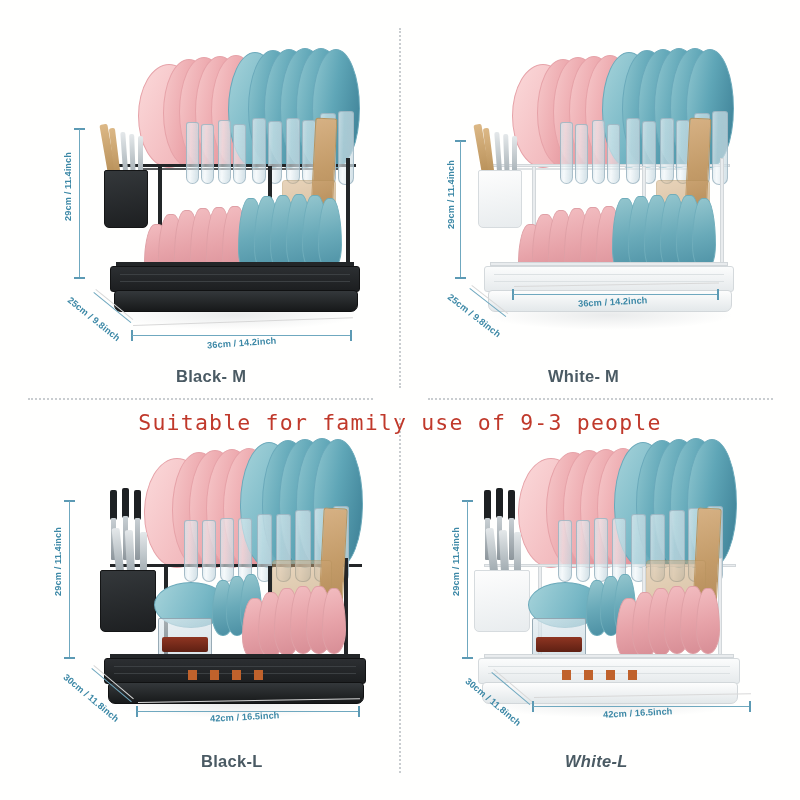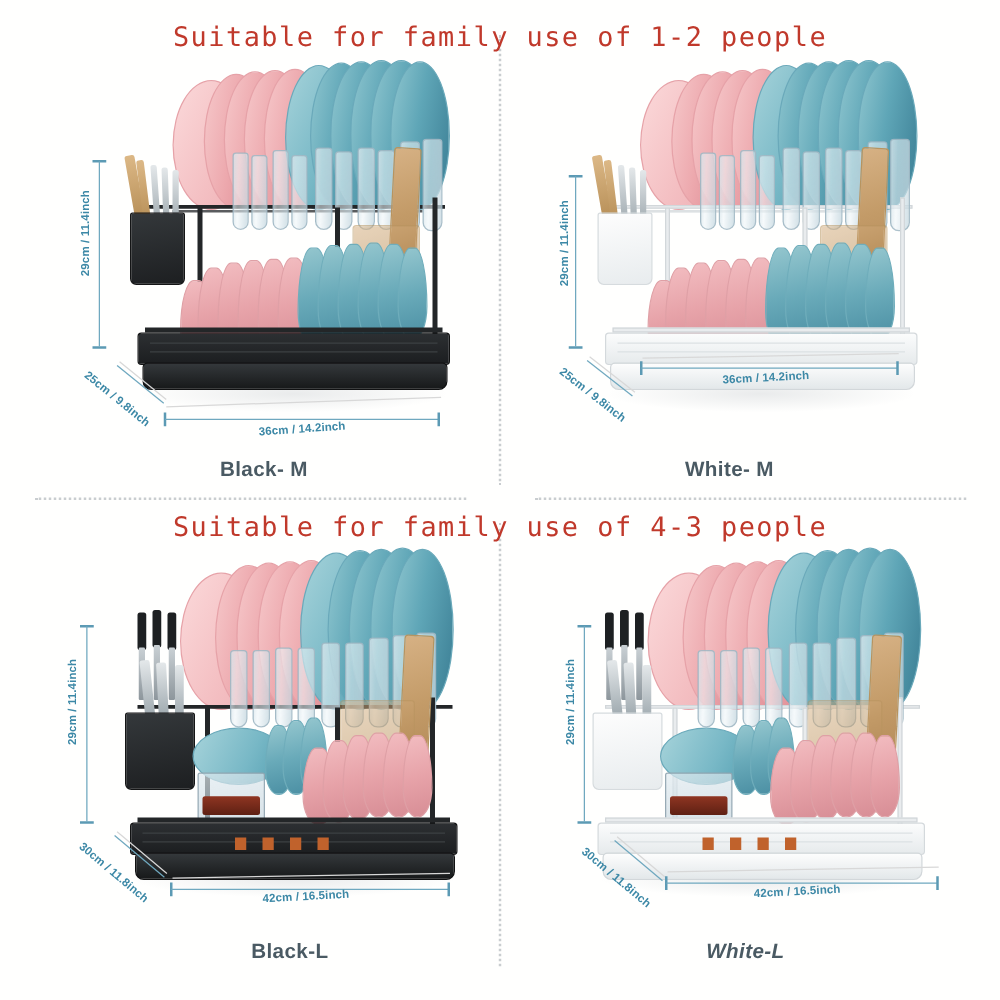--- a/index.html
+++ b/index.html
@@ -231,22 +231,21 @@
 </head>
 <body>
 
 <div id="stage">
 
   <div class="v-divider"></div>
   <div class="v-divider lower"></div>
   <div class="h-divider left"></div>
   <div class="h-divider right"></div>
 
-  <div class="banner top">Suitable for family use of 1-2 people</div>
-  <div class="banner bottom">Suitable for family use of 4-3 people</div>
+  <div class="banner bottom">Suitable for family use of 9-3 people</div>
 
   <div class="rack theme-black" style="left:100px; top:48px; width:280px; height:300px;">
 
     <div class="plate pink front" style="left:38px; top:16px; width:62px; height:104px;"></div>
     <div class="plate pink" style="left:63px; top:11px; width:52px; height:108px;"></div>
     <div class="plate pink" style="left:79px; top:9px;  width:50px; height:110px;"></div>
     <div class="plate pink" style="left:95px; top:8px;  width:50px; height:111px;"></div>
     <div class="plate pink" style="left:111px;top:7px;  width:50px; height:112px;"></div>
 
     <div class="plate teal front" style="left:128px;top:4px; width:54px; height:116px;"></div>

